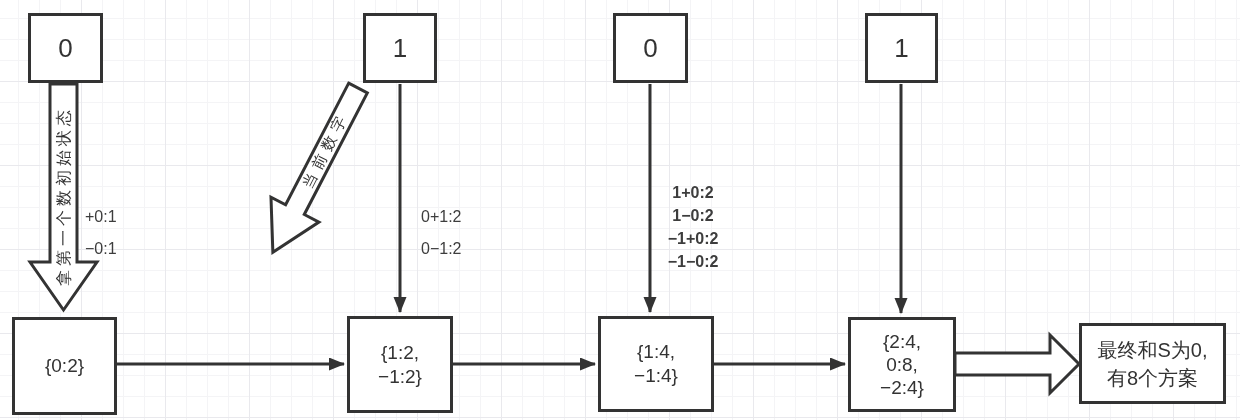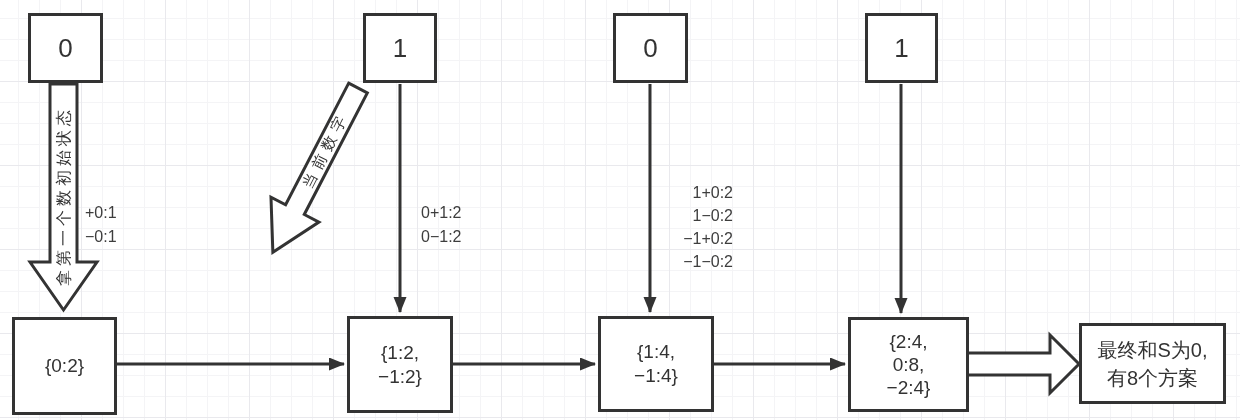--- a/index.html
+++ b/index.html
@@ -23,24 +23,24 @@
   .box{
     position:absolute;box-sizing:border-box;
     background:#fff;border:3px solid #333;
     display:flex;align-items:center;justify-content:center;
     text-align:center;white-space:pre-line;
   }
   .num-box{font-size:26px;line-height:28px;}
   .state-box{font-size:19px;line-height:24px;}
   .result-box{font-size:20px;line-height:28px;}
   .edge-label{
-    position:absolute;font-size:16px;line-height:24px;
+    position:absolute;font-size:16px;line-height:32px;
     color:#3d3d3d;white-space:pre-line;
   }
-  .edge-label.centered{text-align:right;}
+  .edge-label.centered{text-align:center;font-weight:bold;}
   .note{
     position:absolute;left:125px;top:266px;width:245px;
     font-size:17px;line-height:23px;color:#333;white-space:pre-line;
   }
   .rot-label{
     position:absolute;font-size:16px;color:#333;white-space:nowrap;
   }
   .rot-vertical{
     left:64px;top:196px;letter-spacing:4px;
     transform:translate(-50%,-50%) rotate(-90deg);
@@ -93,21 +93,21 @@
     <span>{0:2}</span>
   </div>
   <div class="box state-box" style="left:347px;top:316px;width:106px;height:97px">
     <span>{1:2,
 −1:2}</span>
   </div>
   <div class="box state-box" style="left:598px;top:316px;width:116px;height:96px">
     <span>{1:4,
 −1:4}</span>
   </div>
-  <div class="box state-box" style="left:848px;top:317px;width:121px;height:95px;line-height:23px">
+  <div class="box state-box" style="left:848px;top:317px;width:108px;height:95px;line-height:23px">
     <span>{2:4,
 0:8,
 −2:4}</span>
   </div>
 
   <div class="box result-box" style="left:1079px;top:323px;width:147px;height:81px">
     <span>最终和S为0,
 有8个方案</span>
   </div>
 

